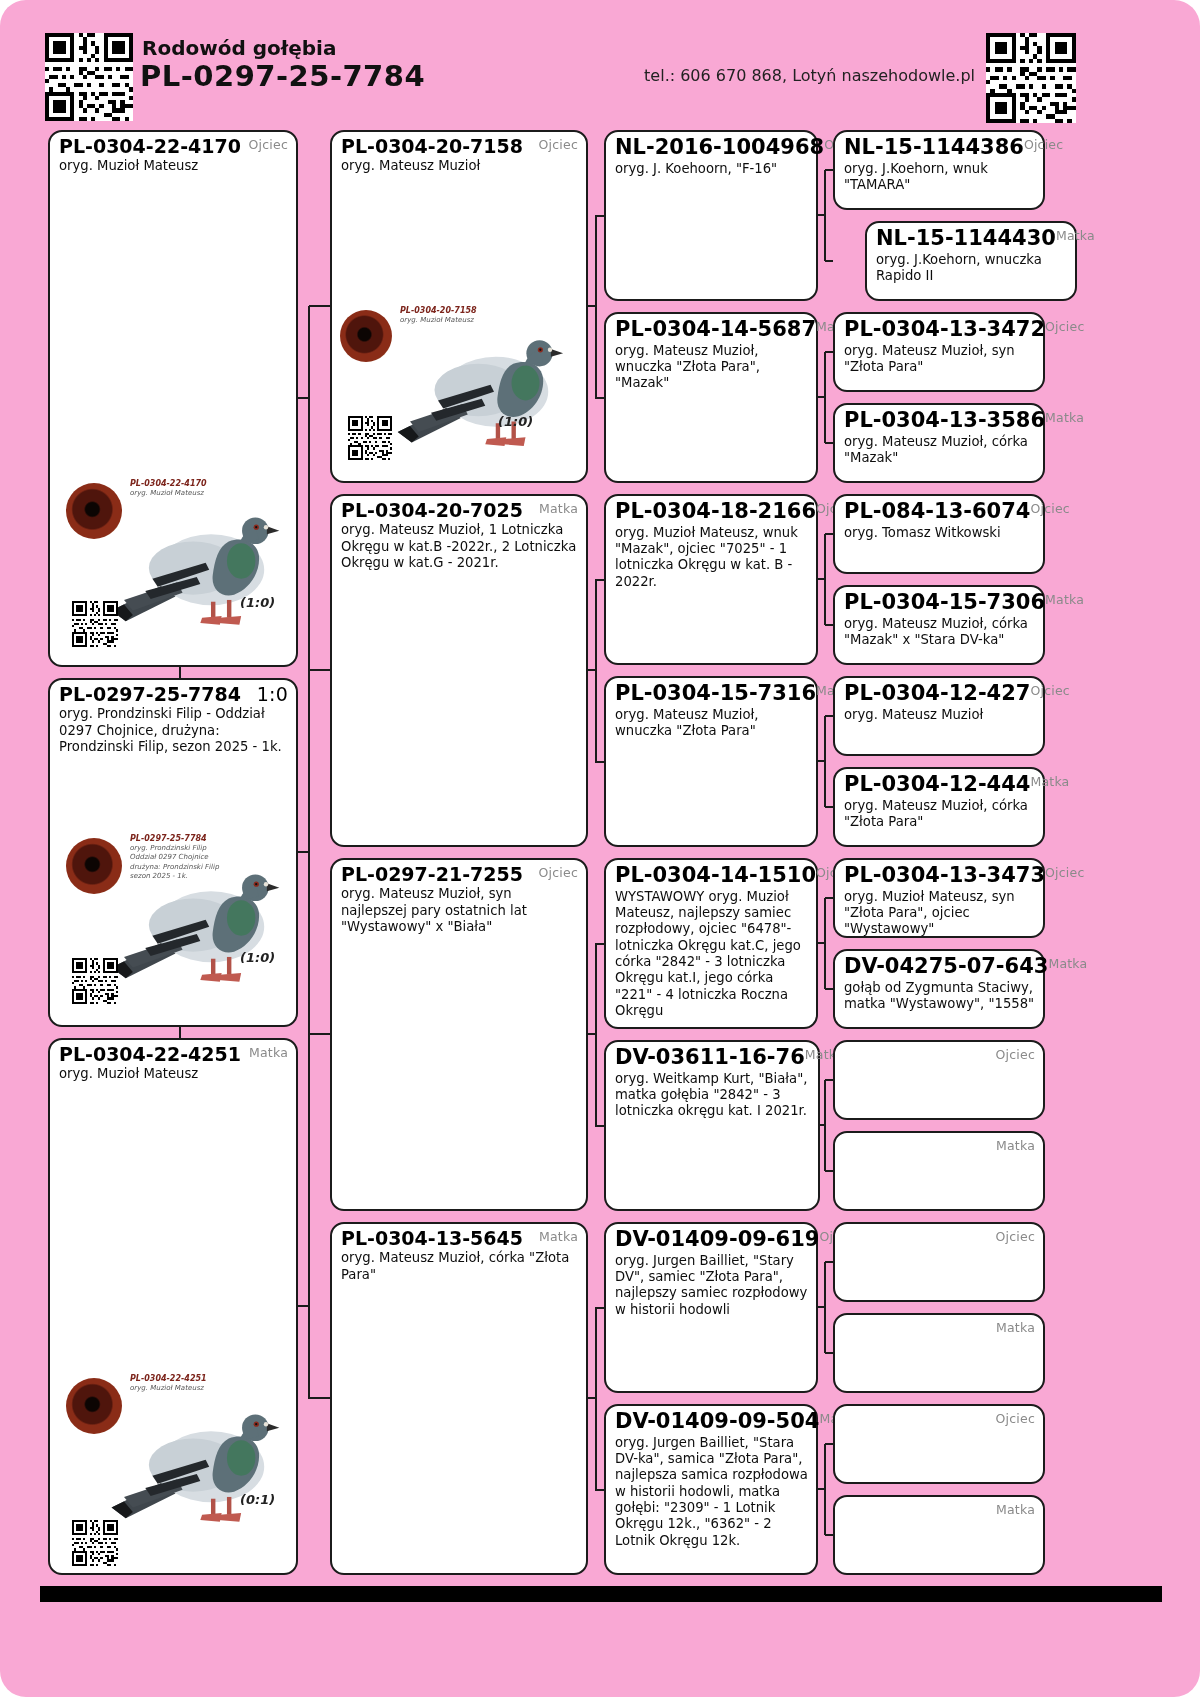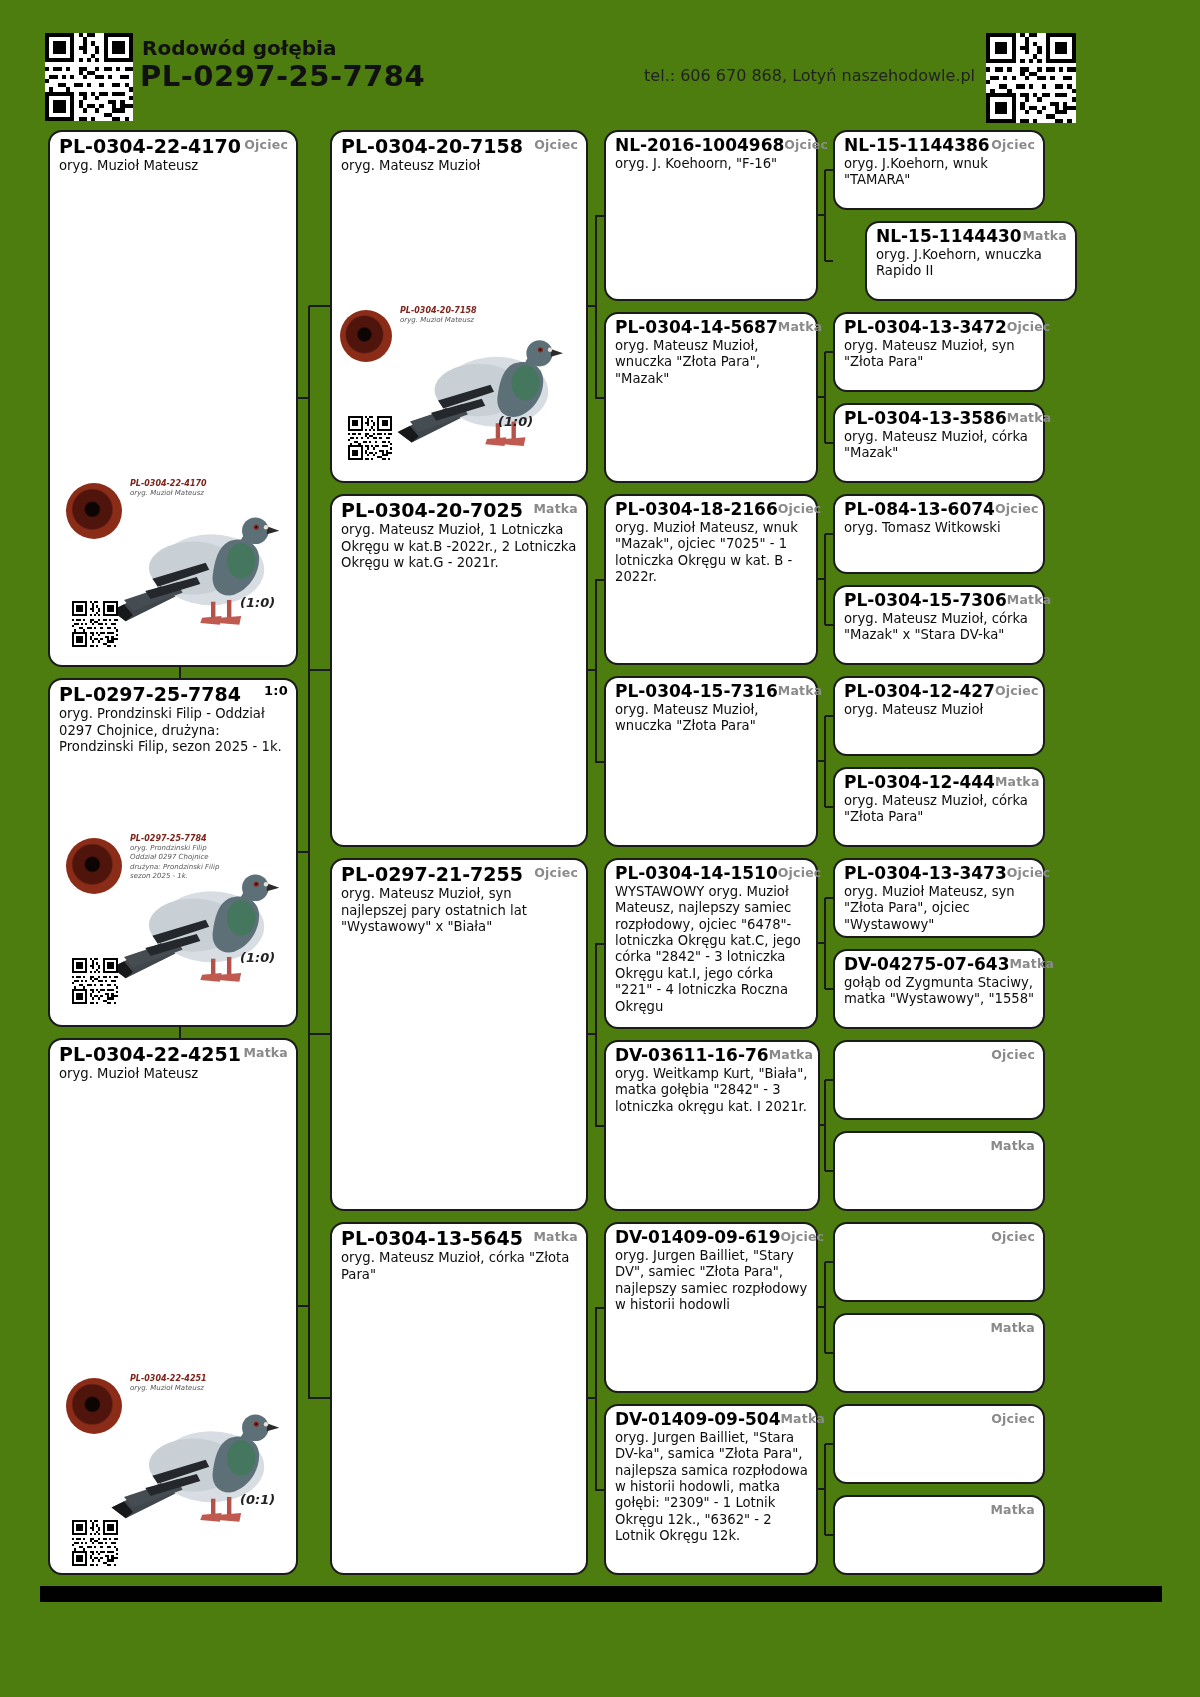--- a/index.html
+++ b/index.html
@@ -1,32 +1,32 @@
 <!DOCTYPE html>
 <html><head>
 <meta charset="utf-8">
 <style>
   html,body{margin:0;padding:0;background:#fff;}
-  .page{position:relative;width:1200px;height:1697px;background:#4d7c0f;overflow:hidden;
-        font-family:"DejaVu Sans","Liberation Sans",sans-serif;color:#111;}
+  .page{position:relative;width:1200px;height:1697px;background:#f9a8d4;overflow:hidden;
+        font-family:"DejaVu Sans","Liberation Sans",sans-serif;color:#111;border-radius:26px;}
   
   .hdr-title{position:absolute;left:142px;top:36px;font-size:20px;font-weight:bold;}
   .hdr-ring{position:absolute;left:140px;top:59px;font-size:29px;font-weight:bold;letter-spacing:.5px;}
   .hdr-breeder{position:absolute;left:430px;top:36px;width:545px;text-align:right;font-size:22px;font-weight:bold;}
   .hdr-contact{position:absolute;left:430px;top:66px;width:545px;text-align:right;font-size:16px;color:#222;}
   .qr{position:absolute;}
   
   .box{position:absolute;background:#fff;border:2.5px solid #1b1b1b;border-radius:14px;
        box-sizing:border-box;padding:4px 8px 4px 9px;}
   .bh{display:flex;justify-content:space-between;align-items:flex-start;line-height:1.12;}
   .ring{font-weight:bold;white-space:nowrap;color:#000;}
   .r19{font-size:19px;}
-  .r17{font-size:17px;}
-  .role{color:#8a8a8a;font-weight:bold;font-size:12.5px;padding-top:2px;letter-spacing:.2px;}
-  .subject-score{color:#000;font-size:13px;padding-top:0;}
+  .r17{font-size:21px;}
+  .role{color:#8a8a8a;font-weight:normal;font-size:12.5px;padding-top:2px;letter-spacing:.2px;}
+  .subject-score{color:#000;font-size:19px;padding-top:0;}
   .desc{font-size:13.2px;line-height:1.24;margin-top:1px;color:#0d0d0d;}
   
   .lines{position:absolute;left:0;top:0;}
   
   .photo{position:absolute;}
   .eye{position:absolute;border-radius:50%;
        background:radial-gradient(circle at 47% 47%, #0c0503 0 16%, #4f150c 20% 46%, #8a2c17 50% 70%, #a5643f 74% 86%, #cdb795 88% 100%);}
   .plabel{position:absolute;line-height:1.3;width:155px;}
   .pl1{font-size:8px;font-weight:bold;font-style:italic;color:#7c241b;white-space:nowrap;}
   .plx{font-size:7px;font-style:italic;color:#555;white-space:nowrap;}

